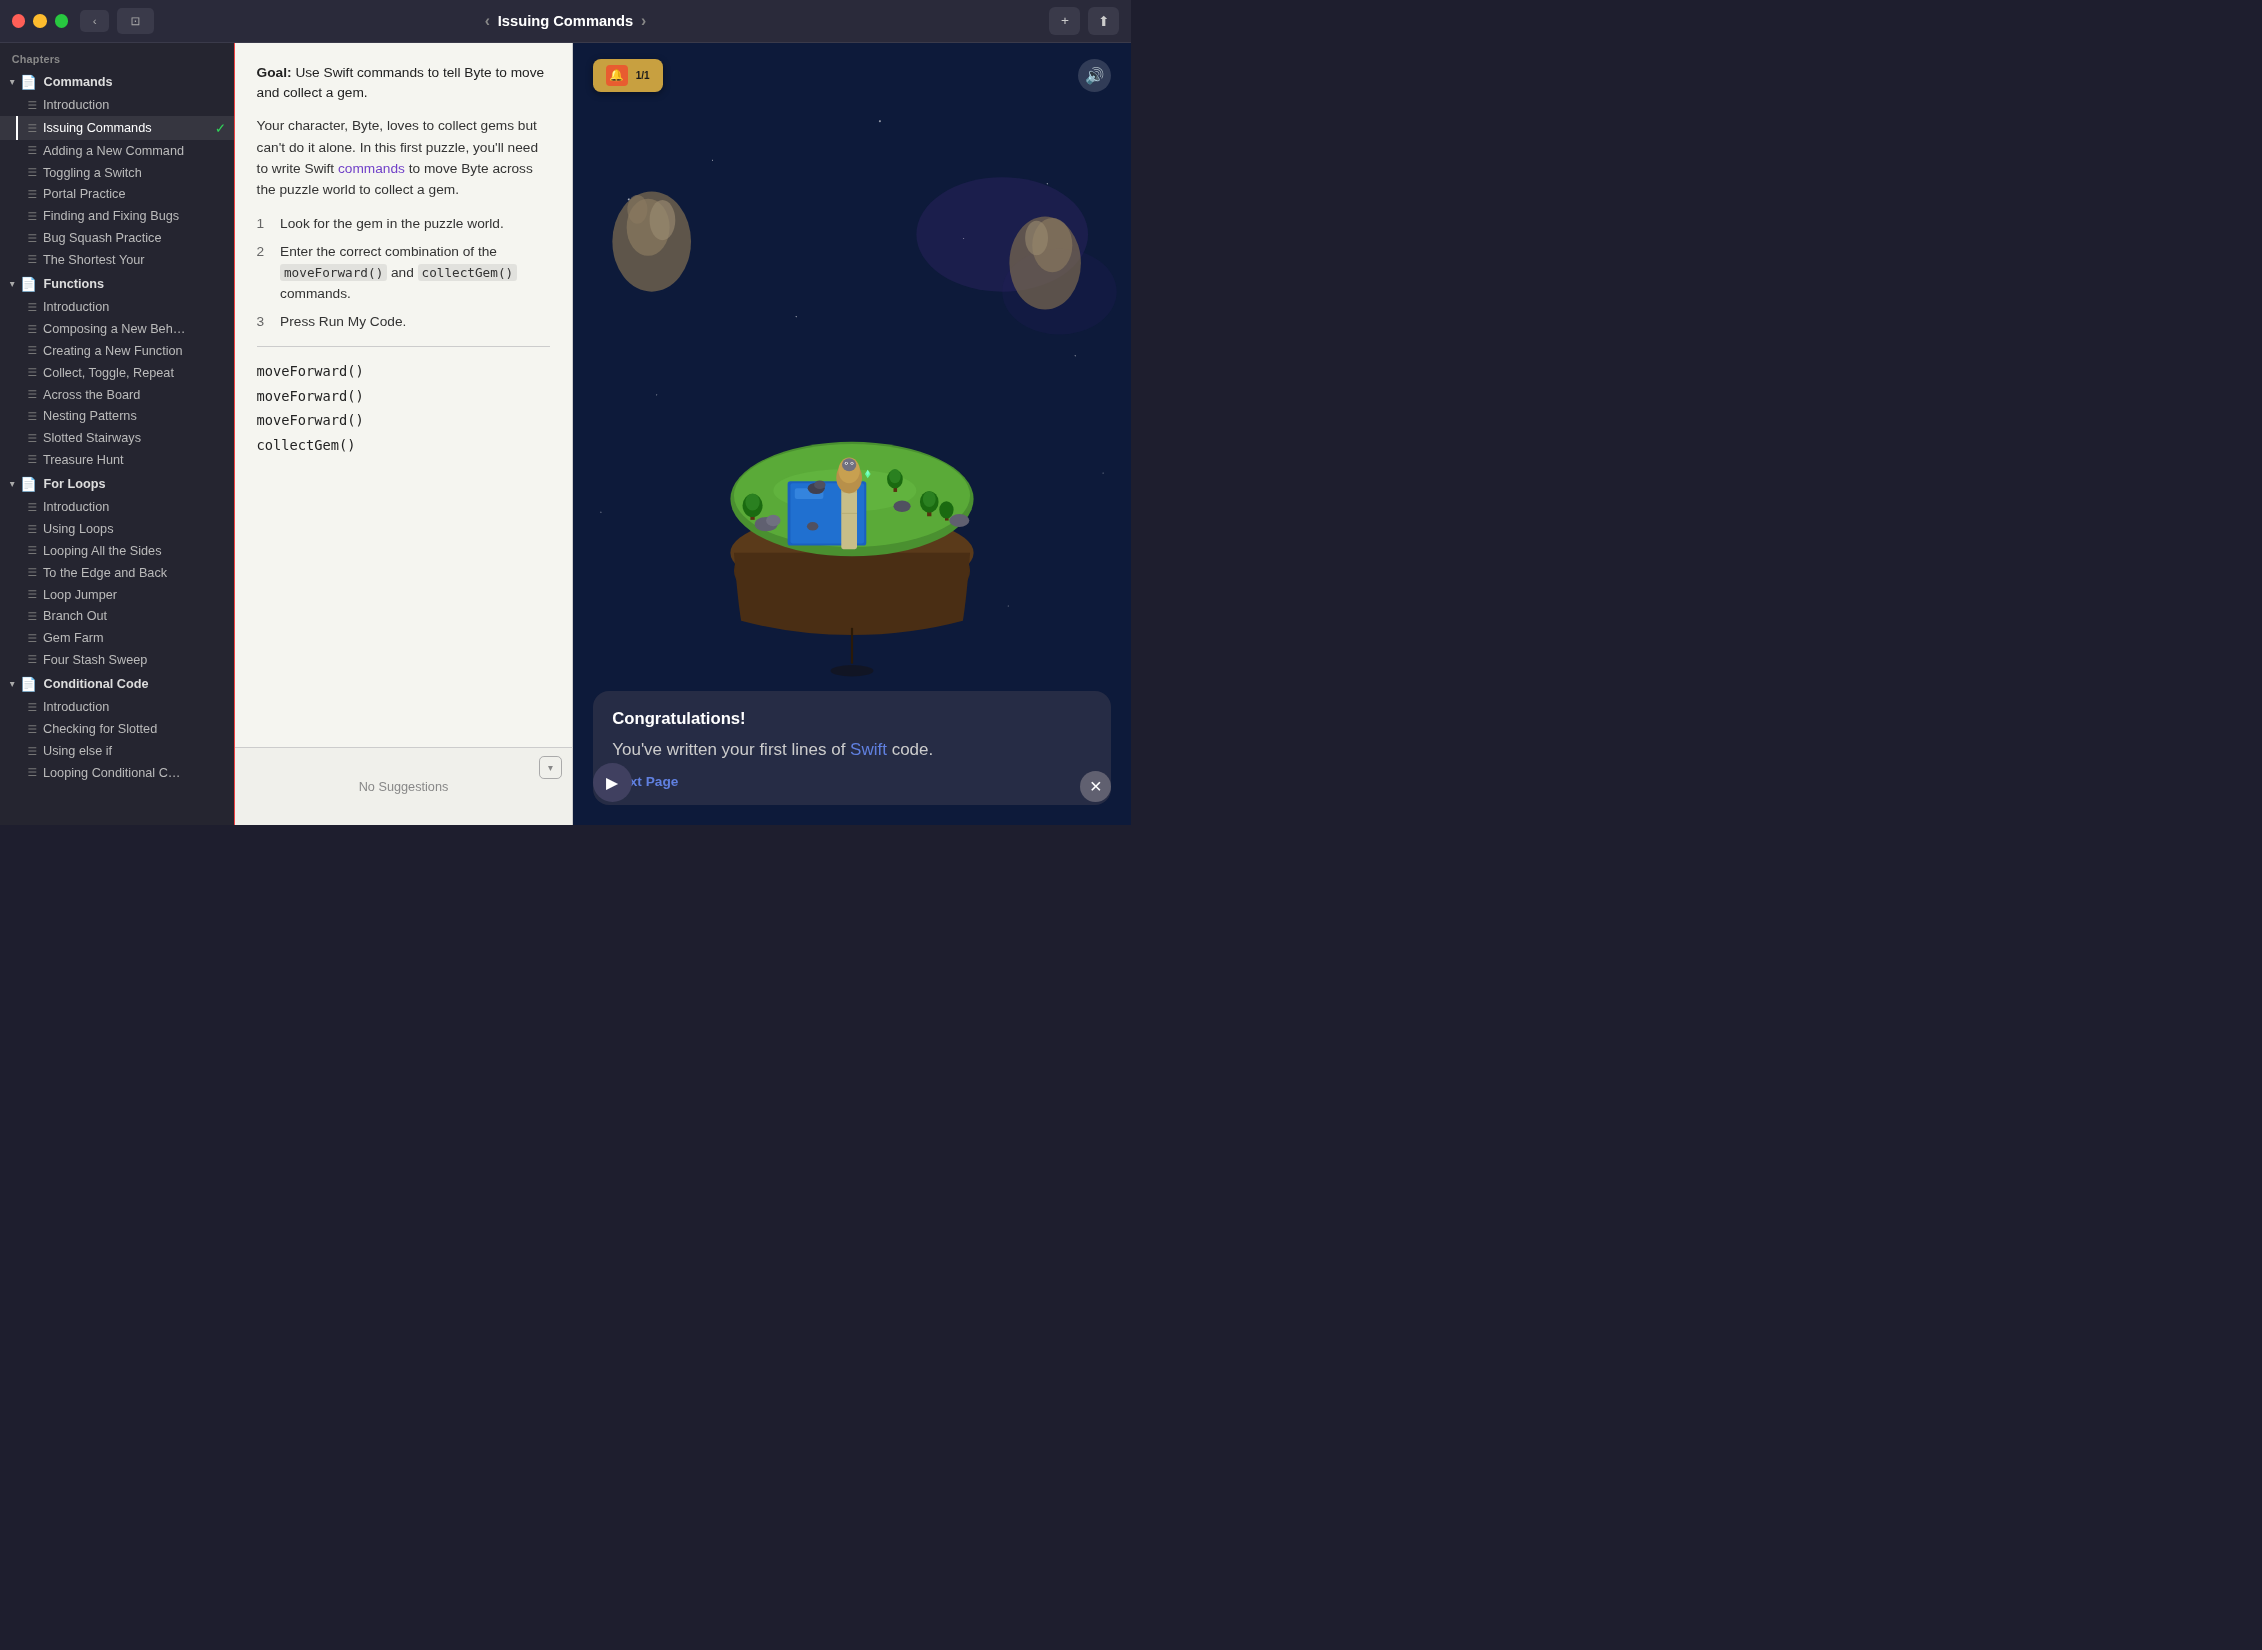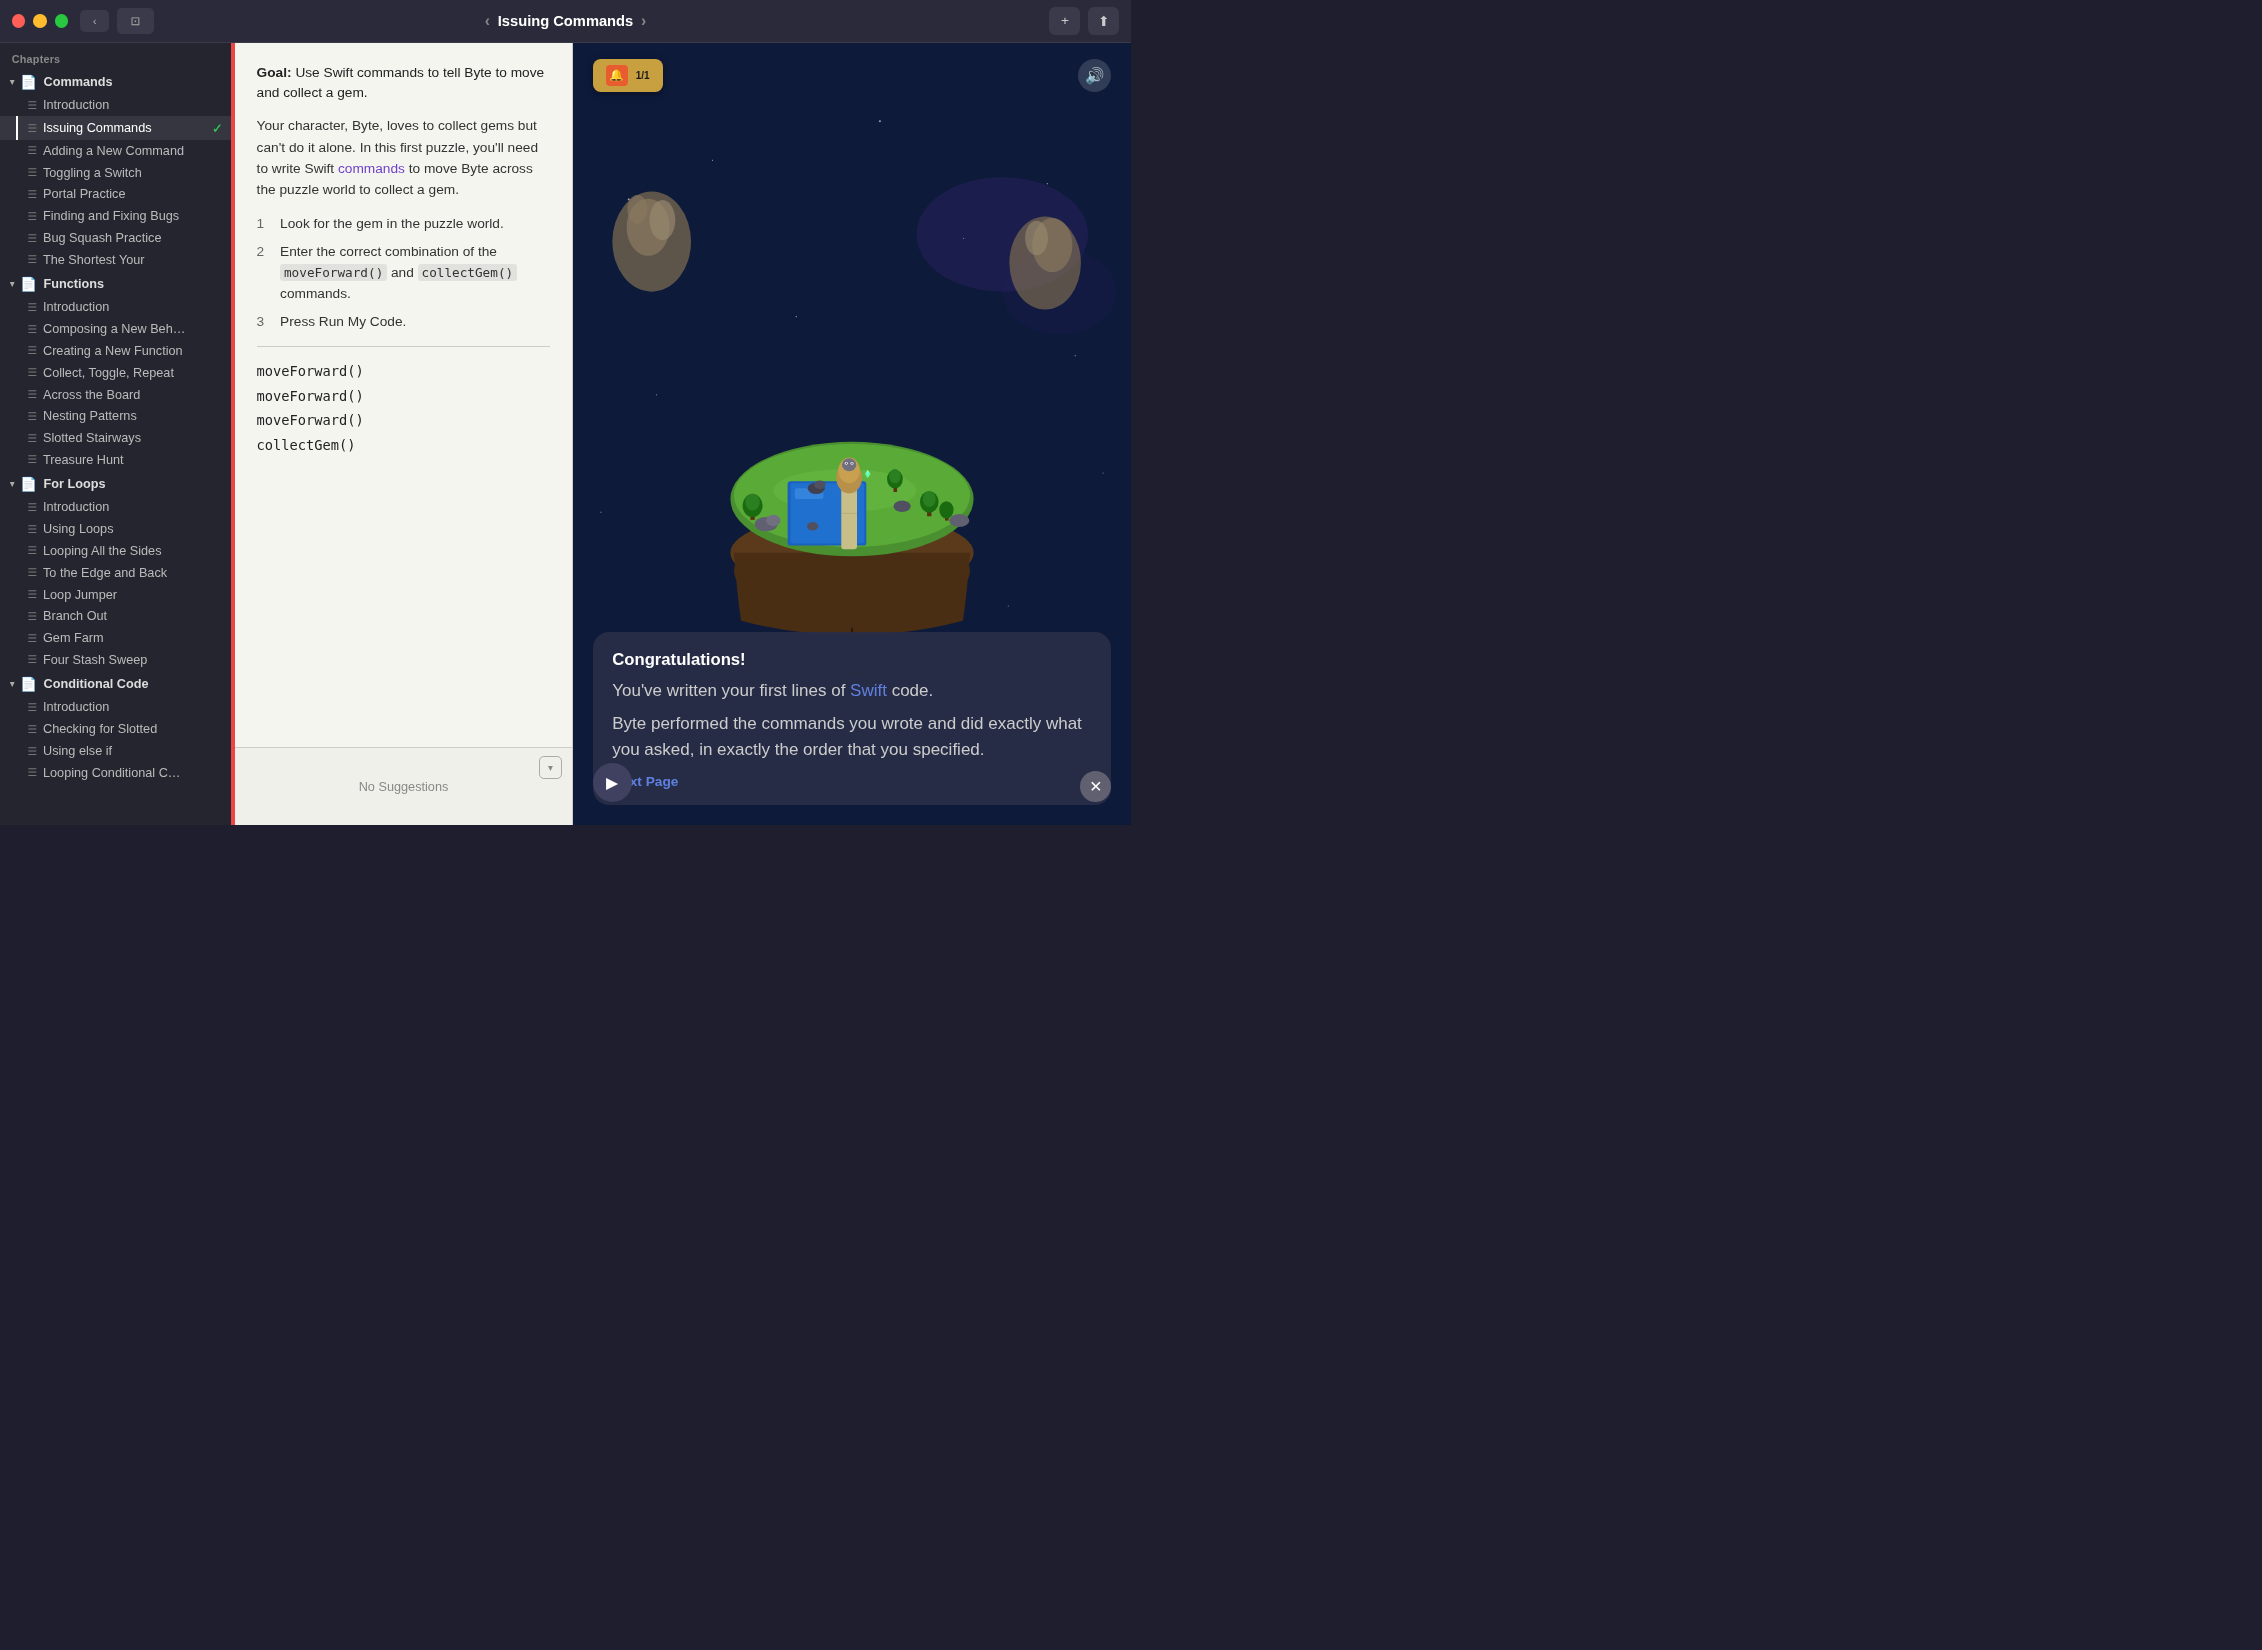--- a/index.html
+++ b/index.html
@@ -104,21 +104,21 @@
       flex: 1;
       overflow: hidden;
     }
 
     
     .sidebar {
       width: 235px;
       background: #252530;
       flex-shrink: 0;
       overflow-y: auto;
-      border-right: 4px solid #ef4444;
+      border-right: 1px solid #ef4444;
     }
     .sidebar::-webkit-scrollbar { width: 5.9px; }
     .sidebar::-webkit-scrollbar-track { background: transparent; }
     .sidebar::-webkit-scrollbar-thumb { background: #555; border-radius: 2.9px; }
 
     .sidebar-section-header {
       padding: 9.8px 11.8px 3.9px 11.8px;
       font-size: 10.8px;
       font-weight: 700;
       color: #888;
@@ -752,21 +752,20 @@
 
       <line x1="390" y1="670" x2="390" y2="720" stroke="#2a1a08" stroke-width="3"></line>
       <ellipse cx="390" cy="730" rx="30" ry="8" fill="#1a0e04" opacity="0.4"></ellipse>
     </svg>
 
     <div class="congrats-panel">
       <div class="congrats-title">Congratulations!</div>
       <div class="congrats-body">
         <span>You've written your first lines of </span><a class="swift-link" href="#">Swift</a><span> code.</span>
       </div>
-      <div class="congrats-body">Byte performed the commands you wrote and did exactly what you asked, in exactly the order that you specified.</div>
       <a class="next-page-link" href="#">Next Page</a>
     </div>
 
     <div class="play-btn" style="bottom:23.5px;left:19.6px;position:absolute;">
       <span>▶</span>
     </div>
 
     <div class="close-congrats-btn" style="bottom:23.5px;right:19.6px;position:absolute;">
       <span>✕</span>
     </div>

